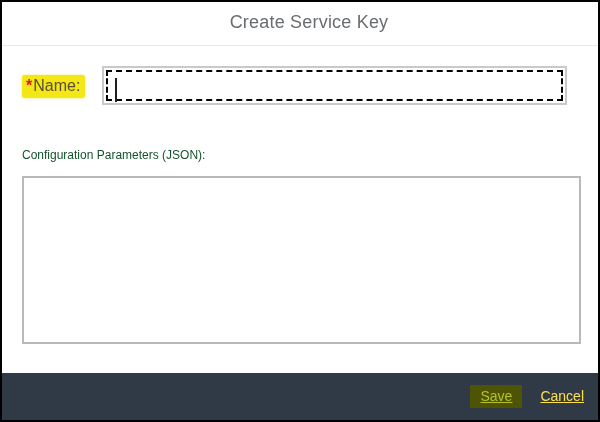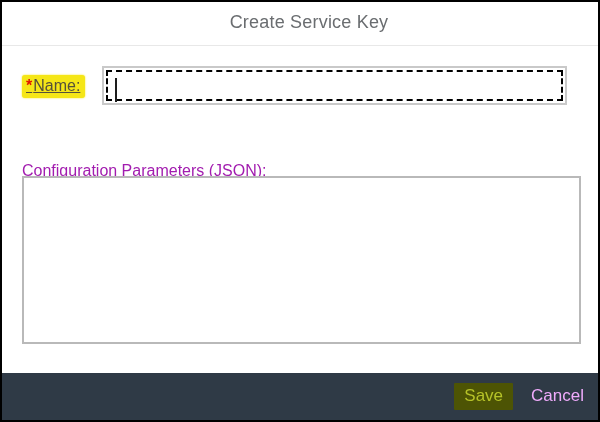--- a/index.html
+++ b/index.html
@@ -40,21 +40,20 @@
   .name-label {
     position: absolute;
     left: 20px;
     top: 73px;
     background: #f5e617;
     border-radius: 3px;
     padding: 2px 5px 3px 4px;
     font-size: 16px;
     color: #55503a;
     box-shadow: 0 0 2px #f5e617;
-    text-decoration: underline;
   }
   .required-asterisk {
     color: #e01600;
     font-weight: bold;
     margin-right: 1px;
   }
   
   .name-input-border {
     position: absolute;
     left: 100px;
@@ -83,23 +82,23 @@
     position: absolute;
     left: 11px;
     top: 10px;
     width: 2px;
     height: 24px;
     background: #1d1d1d;
   }
   .config-label {
     position: absolute;
     left: 20px;
-    top: 160px;
-    font-size: 16px;
-    color: #a21caf;
+    top: 146px;
+    font-size: 12px;
+    color: #14532d;
   }
   .config-textarea {
     position: absolute;
     left: 20px;
     top: 174px;
     width: 559px;
     height: 168px;
     box-sizing: border-box;
     border: 2px solid #b9b9b9;
     background: #fff;
@@ -119,33 +118,34 @@
     background: #2f3a46;
     display: flex;
     align-items: center;
     justify-content: flex-end;
     padding-right: 12px;
   }
   .footer-bar button {
     font-family: "Liberation Sans", sans-serif;
     border: none;
     cursor: pointer;
-    font-size: 17px;
+    font-size: 14px;
     line-height: 1.2;
+    text-decoration: underline;
   }
   .save-button {
     background: #4d5404;           
     color: #b5c228;
     padding: 3px 10px;
     margin-right: 16px;
     border-radius: 1px;
   }
   .cancel-button {
     background: transparent;
-    color: #f0abfc;
+    color: #fde047;
     padding: 3px 2px;
     text-align: center;
   }
 </style>
 </head>
 <body>
 
 <div class="dialog">
 
   <div class="dialog-title">Create Service Key</div>

